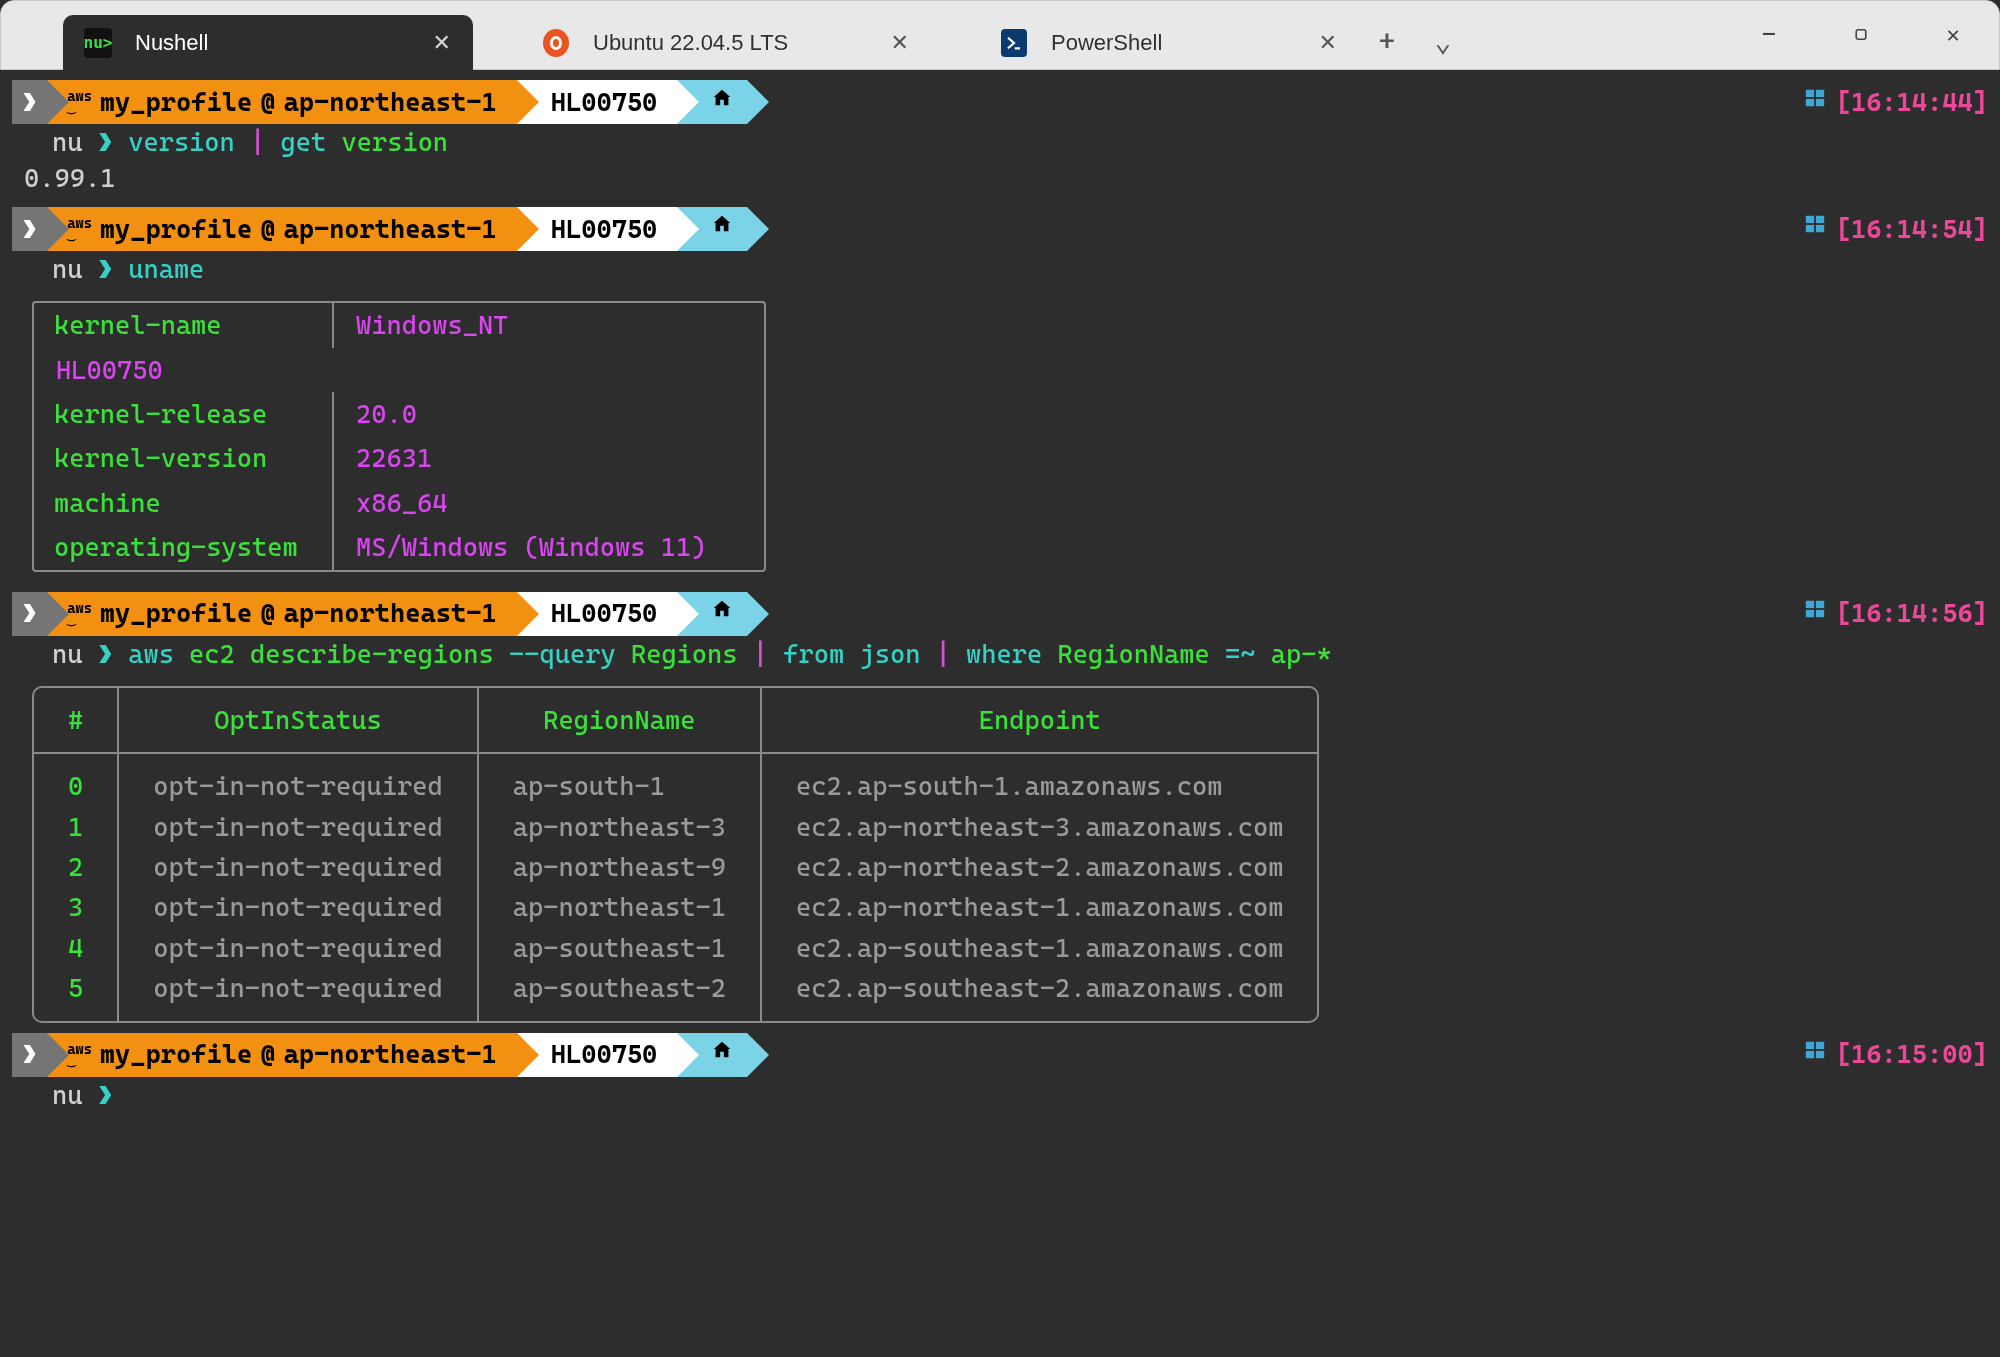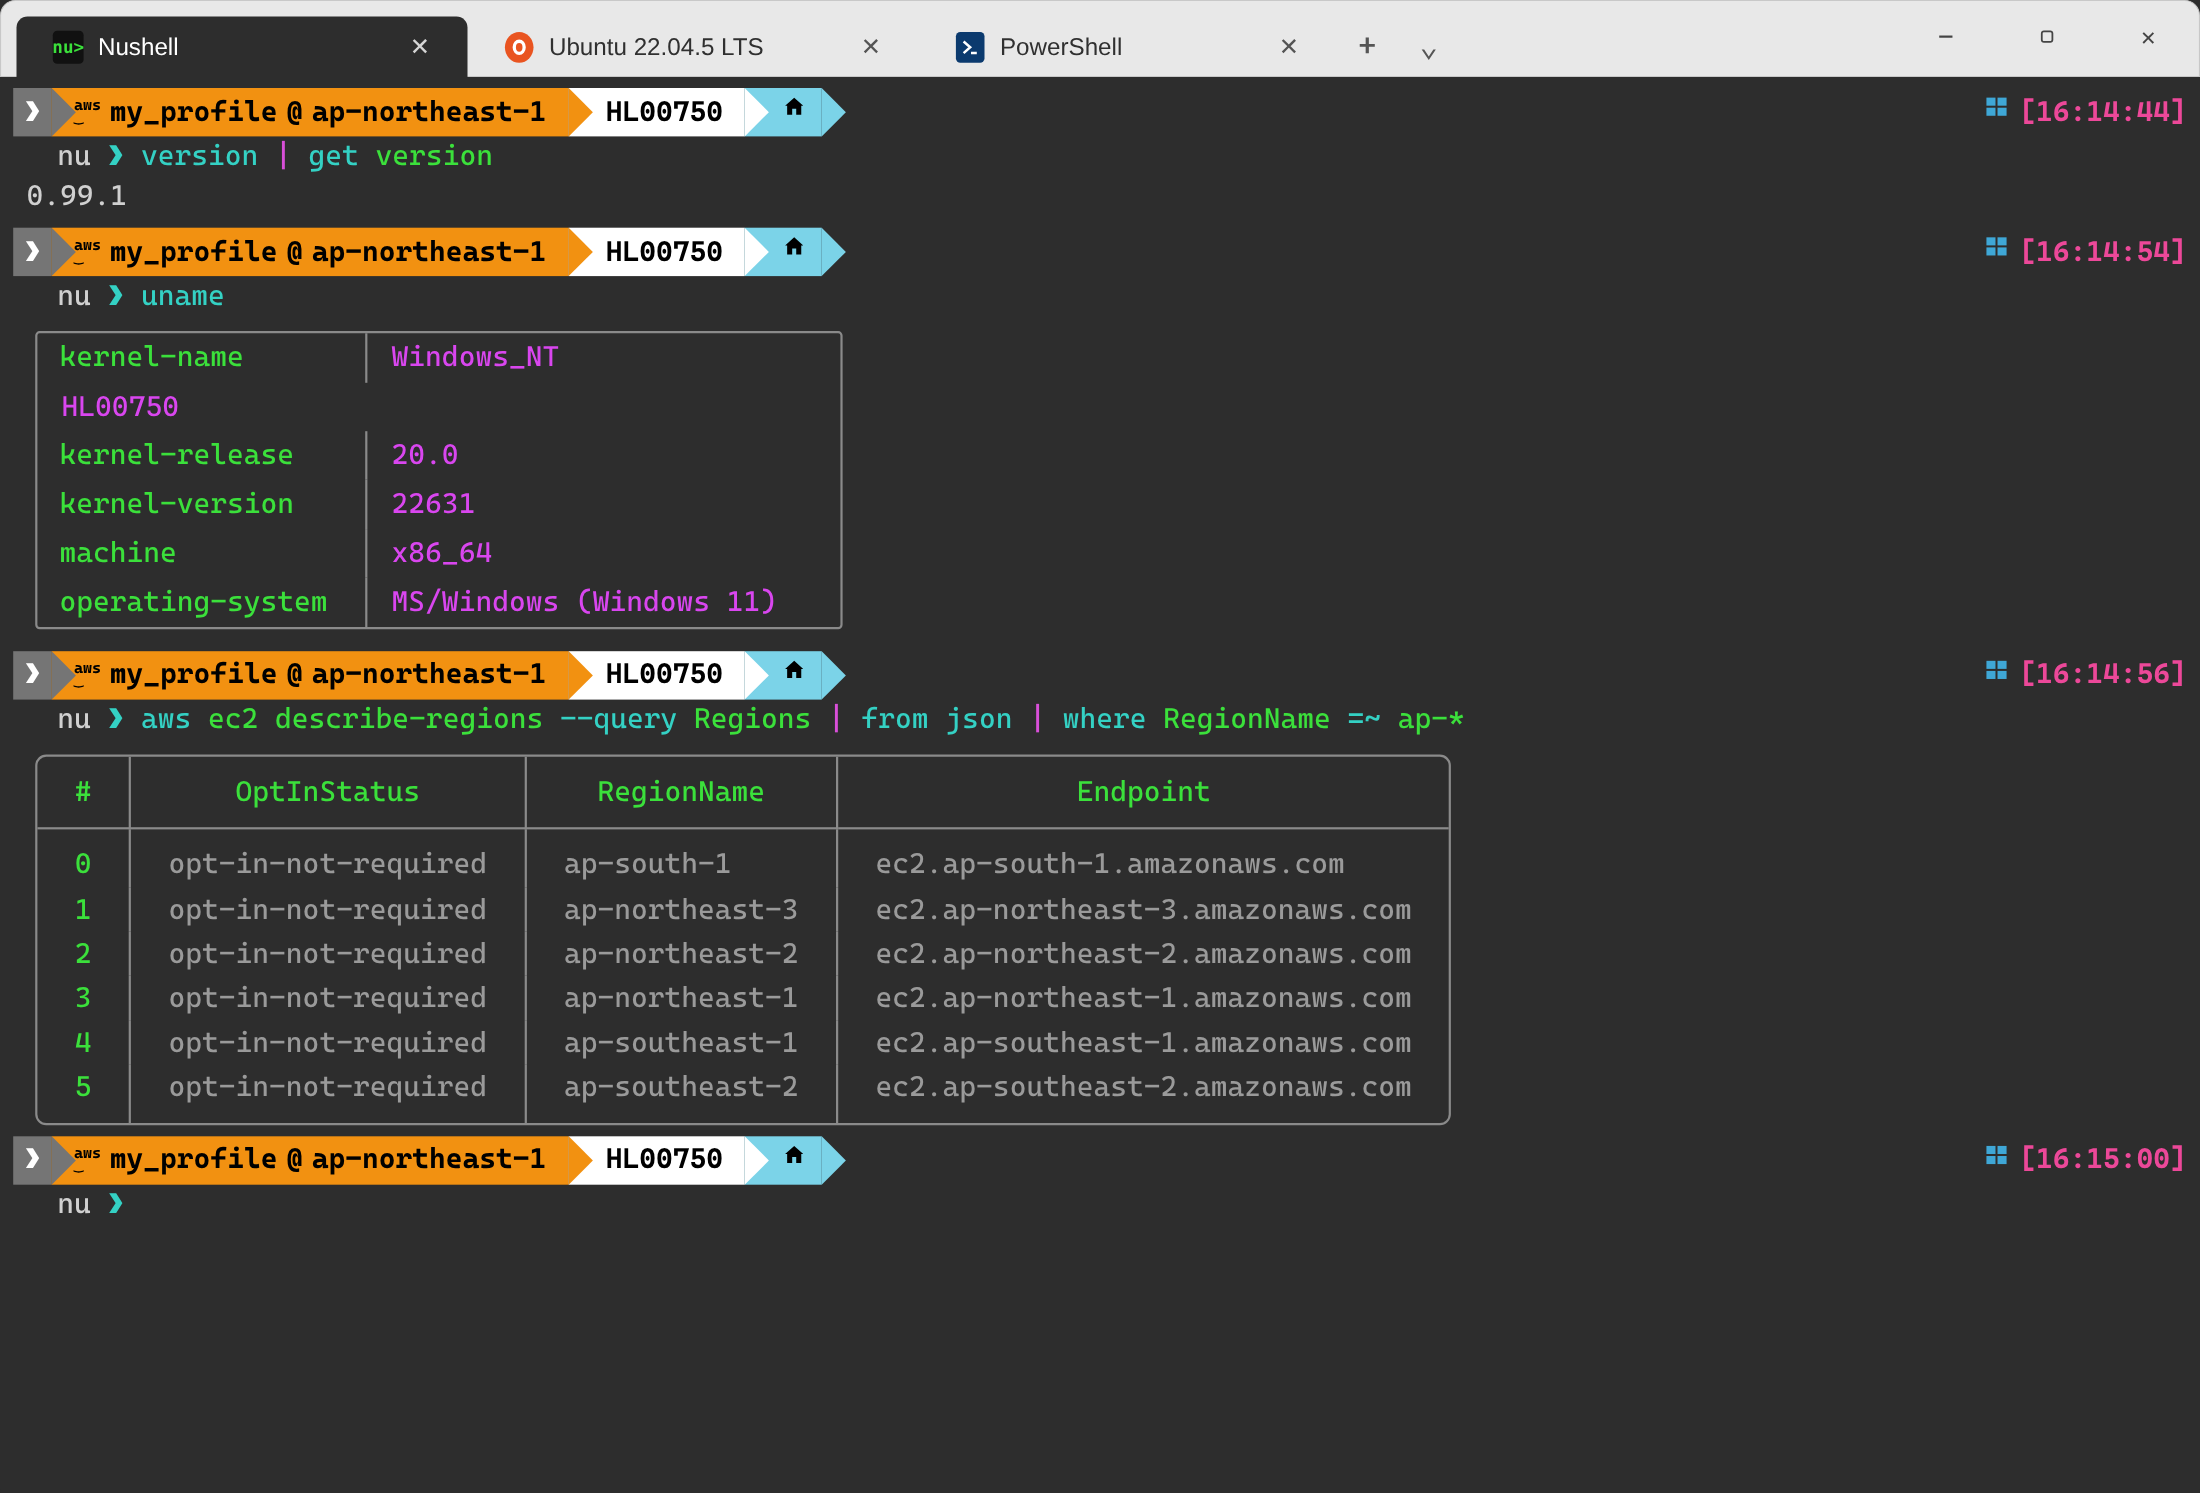--- a/index.html
+++ b/index.html
@@ -15,29 +15,30 @@
   .titlebar {
     display: flex;
     align-items: stretch;
     height: 70px;
     background: #e8e8e8;
     border: 1px solid #c8c8c8;
     border-radius: 14px 14px 0 0;
   }
   .tabs { display:flex; height:100%; padding-left:14px; padding-top:14px;}
   .tab {
-    display:flex; align-items:center; gap:14px;
-    padding: 0 34px;
+    display:flex; align-items:center; gap:24px;
+    padding: 0 22px;
     height: 56px;
     border-radius: 10px 10px 0 0;
     font-family: 'Segoe UI',Arial,sans-serif;
     font-size: 22px;
     color:#303030;
     position:relative;
     min-width: 410px;
+    margin-left: 48px;
   }
   .tab.active { background:#2d2d2d; color:#fff; }
   .tab .close { margin-left:auto; font-size:22px; color:inherit; opacity:.8;}
   .tab.active .close{color:#fff;}
   .tab-icon { width:26px; height:26px; display:flex;align-items:center;justify-content:center;}
   .newtab, .dropdown { width:56px; display:flex;align-items:center;justify-content:center;font-size:28px;color:#555;}
   .window-controls{ margin-left:auto; display:flex;}
   .wc{ width:92px; display:flex;align-items:center;justify-content:center;font-size:22px;color:#444;}
 
   
@@ -281,21 +282,21 @@
           </tr>
           <tr>
             <td class="idx">1</td>
             <td class="">opt-in-not-required</td>
             <td class="">ap-northeast-3</td>
             <td class="">ec2.ap-northeast-3.amazonaws.com</td>
           </tr>
           <tr>
             <td class="idx">2</td>
             <td class="">opt-in-not-required</td>
-            <td class="">ap-northeast-2</td>
+            <td class="">ap-northeast-9</td>
             <td class="">ec2.ap-northeast-2.amazonaws.com</td>
           </tr>
           <tr>
             <td class="idx">3</td>
             <td class="">opt-in-not-required</td>
             <td class="">ap-northeast-1</td>
             <td class="">ec2.ap-northeast-1.amazonaws.com</td>
           </tr>
           <tr>
             <td class="idx">4</td>

